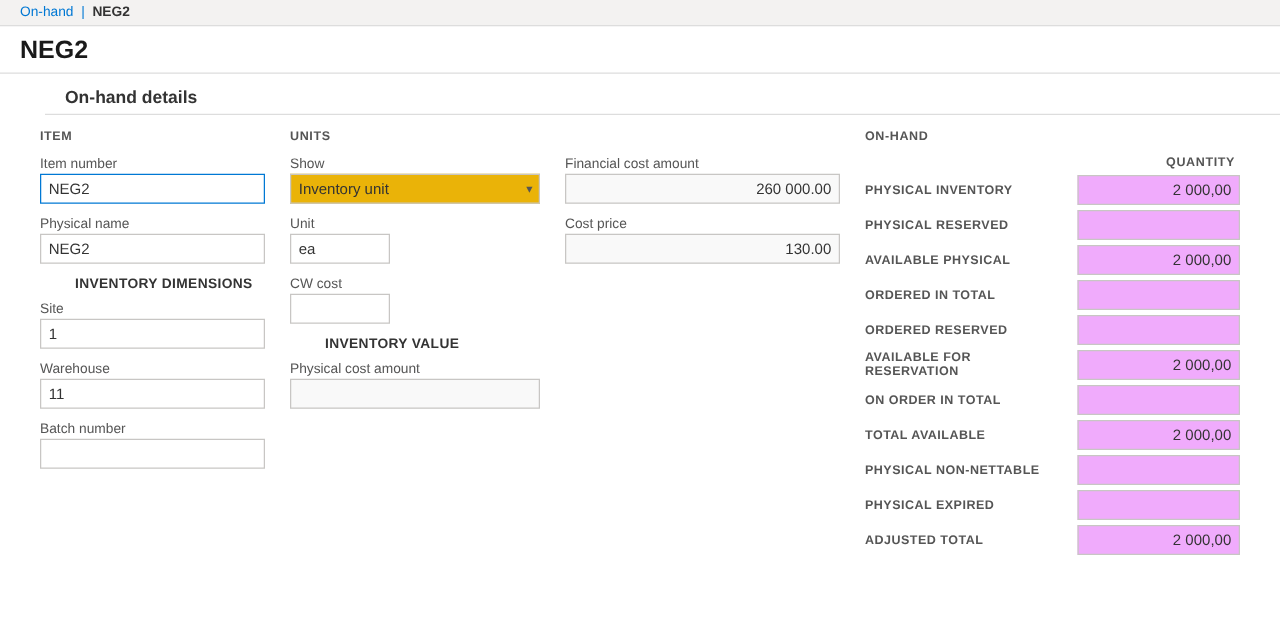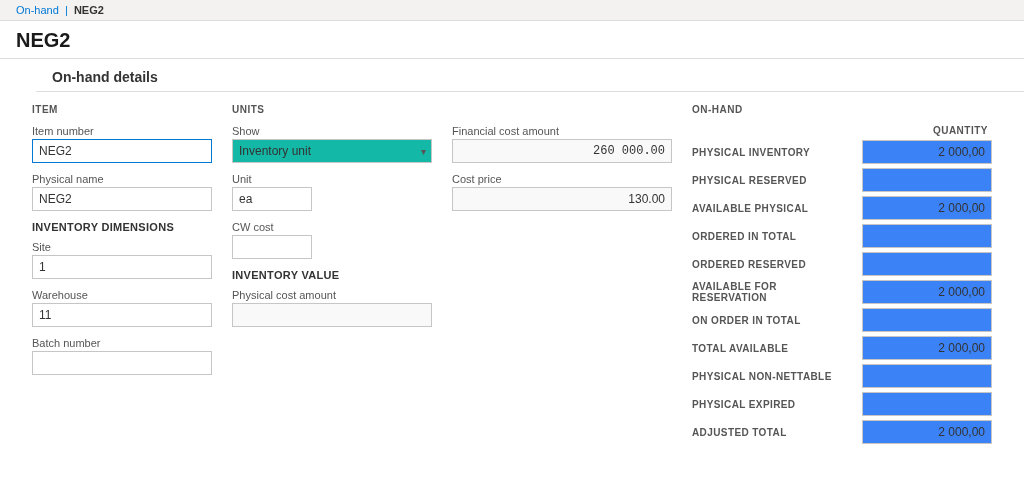--- a/index.html
+++ b/index.html
@@ -23,32 +23,32 @@
 
     .col-label { font-size: 10px; font-weight: 700; letter-spacing: 0.5px; color: #555; margin-bottom: 10px; text-transform: uppercase; }
 
     .field-group { margin-bottom: 10px; }
     .field-label { font-size: 11px; color: #555; margin-bottom: 2px; }
     .field-input { width: 100%; border: 1px solid #c8c6c4; padding: 3px 6px; font-size: 12px; color: #333; background: #fff; height: 24px; }
     .field-input.highlighted { border-color: #0078d4; border-width: 1.5px; }
     .field-input.readonly { background: #f9f9f9; }
 
     .select-wrapper { position: relative; display: inline-block; width: 100%; }
-    .field-select { width: 100%; border: 1px solid #c8c6c4; padding: 3px 24px 3px 6px; font-size: 12px; color: #333; background: #14b8a6; height: 24px; appearance: none; -webkit-appearance: none; }
+    .field-select { width: 100%; border: 1px solid #c8c6c4; padding: 3px 24px 3px 6px; font-size: 12px; color: #333; background: #eab308; height: 24px; appearance: none; -webkit-appearance: none; }
     .select-arrow { position: absolute; right: 6px; top: 50%; transform: translateY(-50%); pointer-events: none; font-size: 10px; color: #555; }
 
-    .section-subheader { font-size: 11px; font-weight: 700; color: #333; margin-bottom: 8px; margin-top: 4px; text-transform: uppercase; letter-spacing: 0.3px; }
+    .section-subheader { font-size: 11px; font-weight: 700; color: #333; margin-bottom: 8px; margin-top: 4px; text-transform: uppercase; letter-spacing: 0.3px; margin-left: 28px; }
 
     .onhand-table { width: 100%; }
     .onhand-header-row { display: flex; justify-content: flex-end; margin-bottom: 4px; }
     .onhand-header-qty { font-size: 10px; font-weight: 700; letter-spacing: 0.5px; color: #555; text-transform: uppercase; min-width: 130px; text-align: right; padding-right: 4px; }
     .onhand-row { display: flex; align-items: center; margin-bottom: 4px; }
     .onhand-row-label { flex: 1; font-size: 10px; font-weight: 700; letter-spacing: 0.4px; color: #555; text-transform: uppercase; padding-right: 8px; }
     .onhand-row-value { min-width: 130px; }
-    .onhand-input { width: 130px; border: 1px solid #c8c6c4; padding: 3px 6px; font-size: 12px; color: #333; background: #3b82f6; height: 24px; text-align: right; }
+    .onhand-input { width: 130px; border: 1px solid #c8c6c4; padding: 3px 6px; font-size: 12px; color: #333; background: #f0abfc; height: 24px; text-align: right; }
   </style>
 </head>
 <body>
 
 <div class="top-bar">
   <span>On-hand</span>
   &nbsp;<span>|</span>&nbsp;
   <span style="color:#333; font-weight:600;">NEG2</span>
 </div>
 
@@ -119,21 +119,21 @@
       <div class="field-label">Physical cost amount</div>
       <input class="field-input readonly" type="text" value="" style="">
     </div>
   </div>
 
   <div class="column col-financial">
     <div class="col-label">&nbsp;</div>
 
     <div class="field-group">
       <div class="field-label">Financial cost amount</div>
-      <input class="field-input readonly" type="text" style="text-align: right; font-family: Liberation Mono, monospace;" value="260 000.00">
+      <input class="field-input readonly" type="text" style="text-align: right;" value="260 000.00">
     </div>
 
     <div class="field-group">
       <div class="field-label">Cost price</div>
       <input class="field-input readonly" type="text" style="text-align: right;" value="130.00">
     </div>
   </div>
 
   <div class="column col-onhand">
     <div class="col-label">ON-HAND</div>

